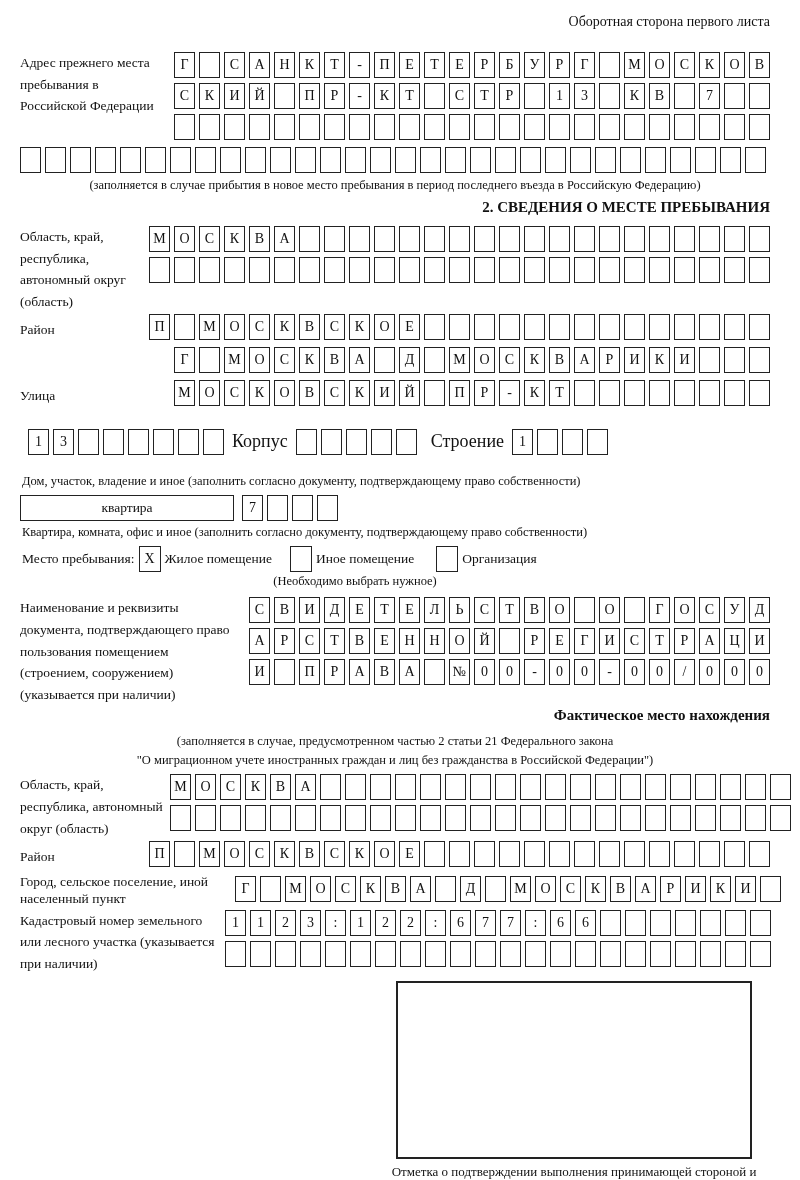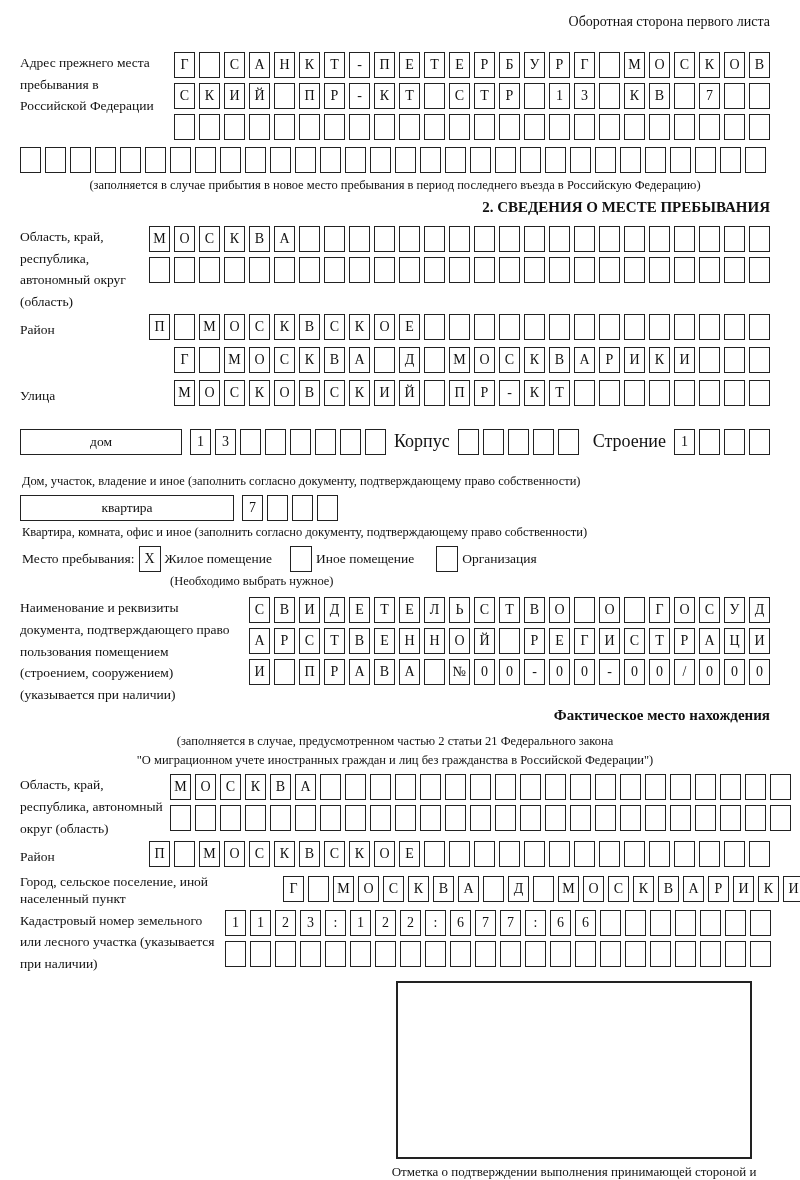--- a/index.html
+++ b/index.html
@@ -2,21 +2,21 @@
 <html><head>
 <meta charset="utf-8">
 <style>
   * { margin:0; padding:0; box-sizing:border-box; }
   html,body { width:800px; height:1180px; background:#ffffff; color:#111;
     font-family:"Liberation Serif","DejaVu Serif",serif; }
   body { padding:14px 30px 10px 20px; overflow:hidden; }
   .hdr-note { text-align:right; font-size:14px; margin-bottom:22px; }
 
   .frow { display:flex; align-items:flex-start; margin-bottom:2px; }
-  .frow.vcenter { align-items:center;gap:48px; }
+  .frow.vcenter { align-items:center; }
   .lbl { font-size:13.5px; line-height:1.6; flex:0 0 auto; }
 
   .crow { display:flex; gap:4px; margin-left:auto; margin-bottom:5px; }
   .cell { width:21px; height:26px; border:1.5px solid #222; display:flex;
     align-items:center; justify-content:center; font-size:14px; flex:0 0 auto;
     background:#fff; }
 
   .stack { display:flex; flex-direction:column; margin-left:auto; }
   .stack .crow { margin-left:0; }
 
@@ -27,21 +27,21 @@
     justify-content:center; font-size:13.5px; }
   .house-row { display:flex; align-items:center; margin:2px 0 4px 0; }
   .inline-lbl { font-size:18px; margin:18px 8px;text-align:right; }
   .cgroup { display:flex; gap:4px; }
 
   .caption { font-size:12.5px; margin:0 0 6px 2px; }
 
   .chk-row { display:flex; align-items:center; gap:4px; font-size:13.5px; margin:6px 0 2px 2px; }
   .chk { width:22px; height:26px; border:1.5px solid #222; display:flex; align-items:center;
     justify-content:center; font-size:14px; }
-  .chk-note { font-size:12.5px; width:370px; margin-left:150px; margin-bottom:8px; }
+  .chk-note { font-size:12.5px; text-align:center; width:370px; margin-left:150px; margin-bottom:8px; }
 
   .stamp-wrap { display:flex; flex-direction:column; align-items:flex-end; margin-top:6px; }
   .stamp-box { width:356px; height:178px; border:2px solid #222; margin-right:18px; }
   .stamp-caption { width:392px; text-align:center; font-size:13px; line-height:1.45; margin-top:4px; }
 </style>
 </head>
 <body>
 
 <div class="hdr-note">Оборотная сторона первого листа</div>
 
@@ -308,21 +308,20 @@
       <div class="cell"></div>
       <div class="cell"></div>
       <div class="cell"></div>
       <div class="cell"></div>
       <div class="cell"></div>
       <div class="cell"></div>
     </div>
 </div>
 
 <div class="house-row">
-  <div class="wide-box" style="width:162px">дом</div>
   <div class="cgroup" style="margin-left:8px">
       <div class="cell">1</div>
       <div class="cell">3</div>
       <div class="cell"></div>
       <div class="cell"></div>
       <div class="cell"></div>
       <div class="cell"></div>
       <div class="cell"></div>
       <div class="cell"></div>
     </div>

